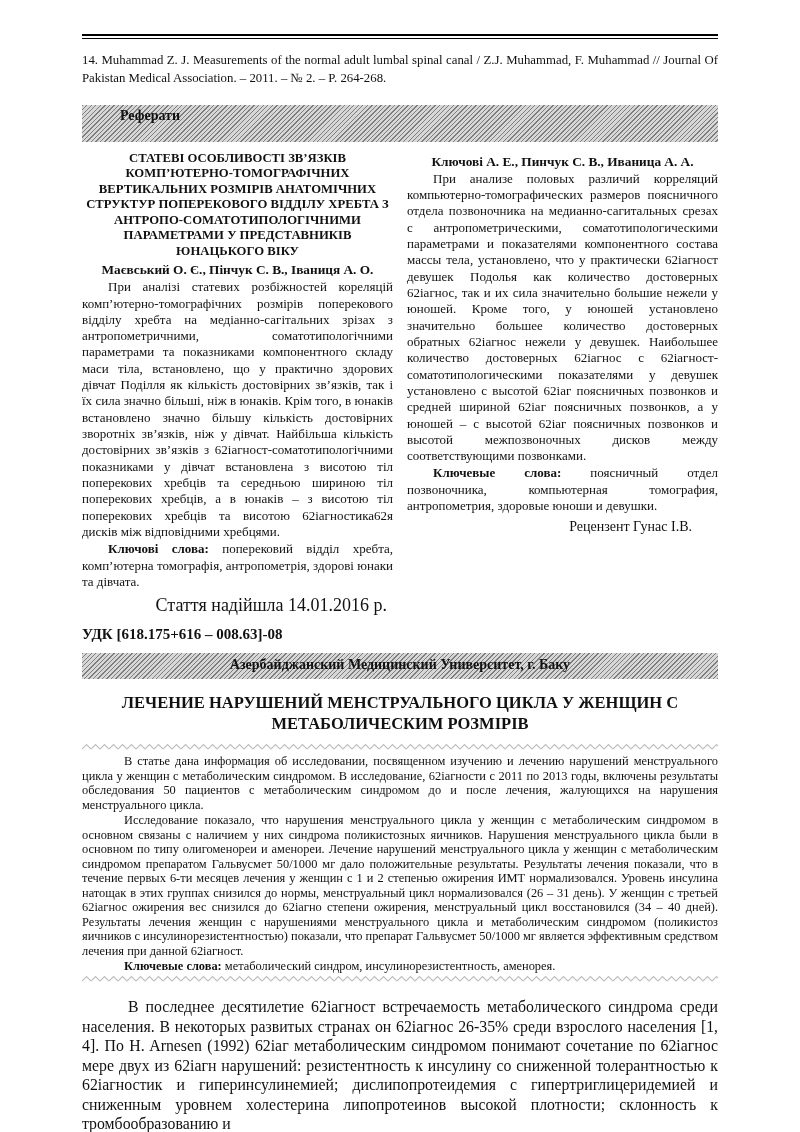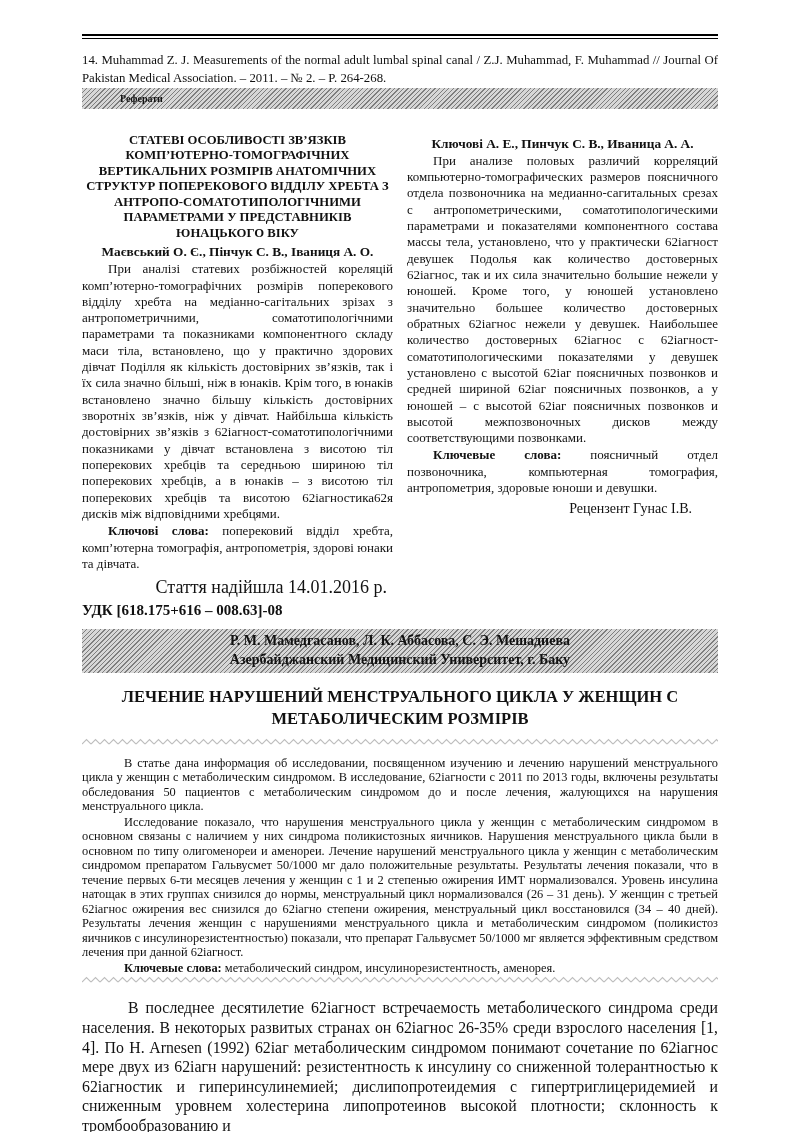--- a/index.html
+++ b/index.html
@@ -21,48 +21,48 @@
 
   .reference{
     margin:13px 0 0 0;font-size:12.8px;line-height:1.4;text-align:justify;
   }
 
   
   .hatch{
     background:repeating-linear-gradient(135deg,#7e7e7e 0px,#7e7e7e 1px,#d7d7d7 1px,#d7d7d7 3.2px);
   }
   .referaty-band{
-    height:21px;line-height:21px;
-    font-weight:bold;font-size:10px;padding-left:38px;box-sizing:border-box;
+    margin-top:17px;height:37px;line-height:21px;
+    font-weight:bold;font-size:14px;padding-left:38px;box-sizing:border-box;
   }
 
   
-  .columns{display:flex;gap:14px;margin-top:24px;}
+  .columns{display:flex;gap:14px;margin-top:9px;}
   .col{flex:1 1 0;min-width:0;}
   .col-title{text-align:center;font-weight:bold;font-size:12.7px;line-height:1.22;}
   .col-authors{text-align:center;font-weight:bold;font-size:13.3px;margin-top:3px;}
   .col-body{margin:1px 0 0 0;font-size:13px;line-height:1.255;text-align:justify;text-indent:26px;}
   .col-footer-l{text-align:right;font-size:18px;margin-top:5px;padding-right:6px;}
   .col-footer-r{text-align:right;font-size:14px;margin-top:5px;padding-right:26px;}
 
-  .udc{margin-top:4px;font-weight:bold;font-size:15px;}
+  .udc{margin-top:10px;font-weight:bold;font-size:15px;}
 
   .authors-band{
     margin-top:10px;text-align:center;font-weight:bold;font-size:14px;
     line-height:1.32;padding:3px 0 4px 0;
   }
 
   .article-title{
     margin:13px 30px 9px 30px;text-align:center;font-weight:bold;
     font-size:16.5px;line-height:1.3;
   }
 
   .zigzag{display:block;width:100%;height:8px;}
 
-  .abstract{margin-top:10px;}
+  .abstract{margin-top:3px;}
   .abstract p{margin:0 0 1px 0;font-size:12.4px;line-height:1.17;text-align:justify;text-indent:42px;}
 
   .main-text{
     margin:14px 0 0 0;font-size:15.8px;line-height:1.24;
     text-align:justify;text-indent:46px;
   }
 </style>
 </head>
 <body>
 
@@ -91,21 +91,20 @@
       <p class="col-body">При анализе половых различий корреляций компьютерно-томографических размеров поясничного отдела позвоночника на медианно-сагитальных срезах с антропометрическими, соматотипологическими параметрами и показателями компонентного состава массы тела, установлено, что у практически 62iагност девушек Подолья как количество достоверных 62iагнос, так и их сила значительно большие нежели у юношей. Кроме того, у юношей установлено значительно большее количество достоверных обратных 62iагнос нежели у девушек. Наибольшее количество достоверных 62iагнос с 62iагност-соматотипологическими показателями у девушек установлено с высотой 62iаг поясничных позвонков и средней шириной 62iаг поясничных позвонков, а у юношей – с высотой 62iаг поясничных позвонков и высотой межпозвоночных дисков между соответствующими позвонками.</p>
       <p class="col-body"><b>Ключевые слова:</b><span> поясничный отдел позвоночника, компьютерная томография, антропометрия, здоровые юноши и девушки.</span></p>
       <div class="col-footer-r">Рецензент Гунас І.В.</div>
     </div>
 
   </div>
 
   <div class="udc">УДК [618.175+616 – 008.63]-08</div>
 
   <div class="hatch authors-band">
-    <div>Р. М. Мамедгасанов, Л. К. Аббасова, С. Э. Мешадиева</div>
     <div>Азербайджанский Медицинский Университет, г. Баку</div>
   </div>
 
   <h1 class="article-title">ЛЕЧЕНИЕ НАРУШЕНИЙ МЕНСТРУАЛЬНОГО ЦИКЛА У ЖЕНЩИН С МЕТАБОЛИЧЕСКИМ РОЗМІРІВ</h1>
 
   <svg class="zigzag" xmlns="http://www.w3.org/2000/svg">
     <defs>
       <pattern id="zz1" width="9" height="8" patternUnits="userSpaceOnUse">
         <path d="M0 6 L4.5 1.5 L9 6" fill="none" stroke="#bdbdbd" stroke-width="1.1"></path>
       </pattern>

